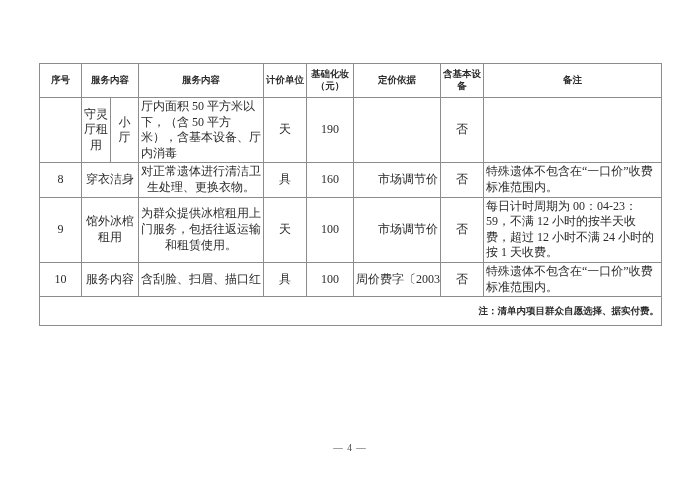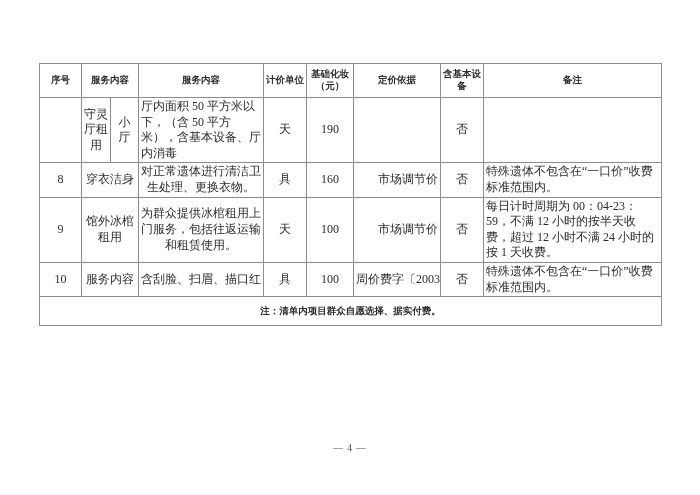--- a/index.html
+++ b/index.html
@@ -39,21 +39,21 @@
   .fee-table th {
     font-weight: bold;
     font-size: 9.5px;
     line-height: 1.25;
   }
   .fee-table .left   { text-align: left; }
   .fee-table .nowrap { white-space: nowrap; text-align: right; }
   .fee-table .note-cell {
     font-weight: bold;
     font-size: 9.5px;
-    text-align: center;
+    text-align: right;
   }
   tr.row-header { height: 34px; }
   tr.row-1      { height: 51px; }
   tr.row-8      { height: 30px; }
   tr.row-9      { height: 35px; }
   tr.row-10     { height: 30px; }
   tr.row-note   { height: 29px; }
   .page-footer {
     position: absolute;
     top: 443px;

